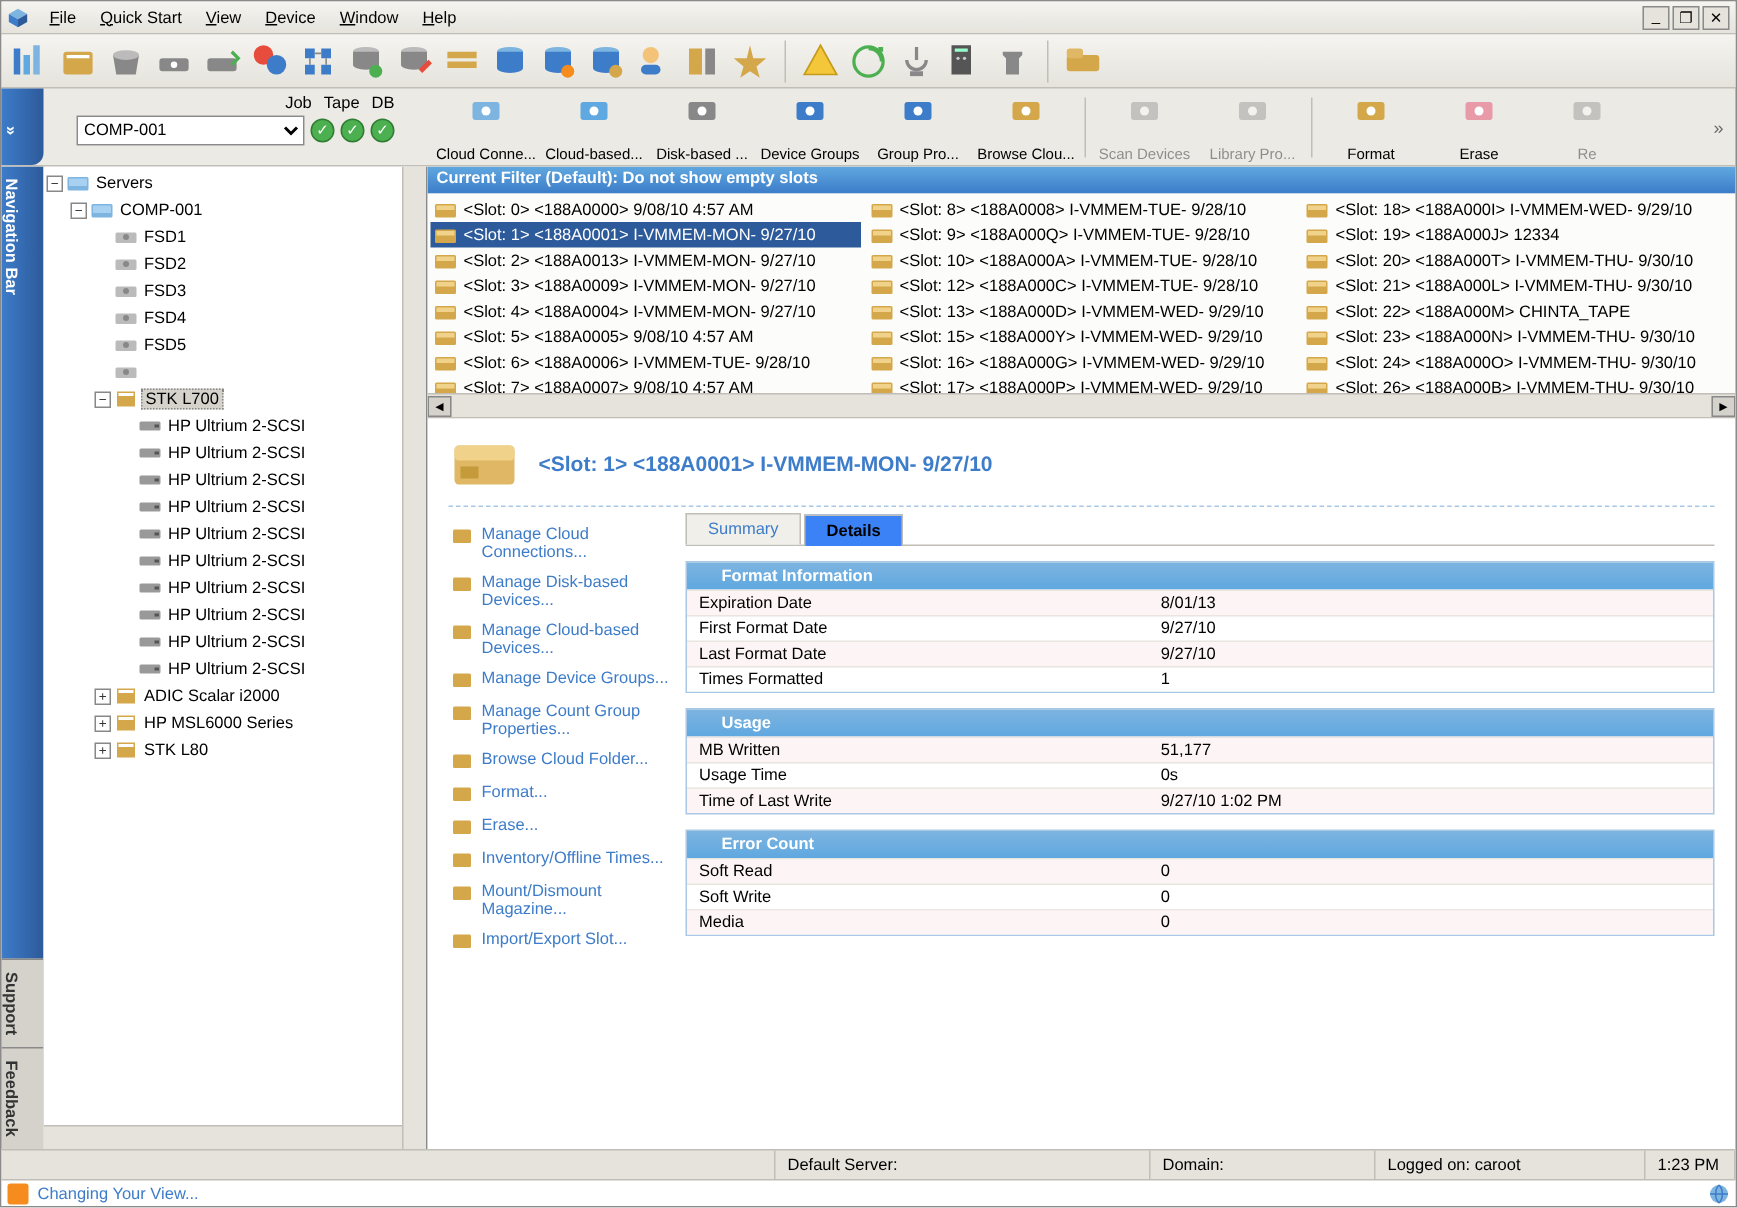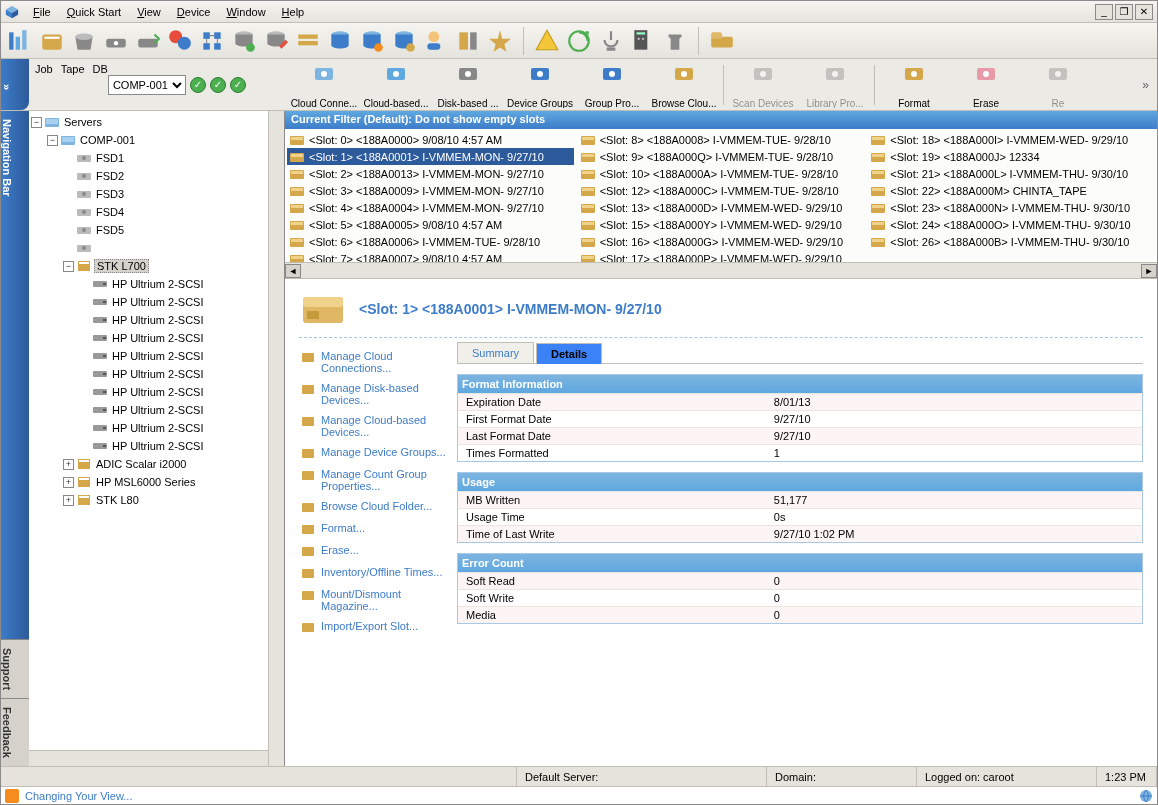--- a/index.html
+++ b/index.html
@@ -8,21 +8,21 @@
 .menubar { height: 22px; background: linear-gradient(#f5f4f0, #e5e3dc); display: flex; align-items: center; padding: 0 4px; border-bottom: 1px solid #c0beb6; }
 .menubar .cube { width: 14px; height: 14px; margin-right: 6px; }
 .menubar .menu-item { padding: 2px 8px; cursor: default; }
 .menubar .menu-item u { text-decoration: underline; }
 .winctrl { margin-left: auto; display: flex; }
 .winctrl .btn { width: 18px; height: 16px; border: 1px solid #8a8a8a; background: #e5e3dc; margin-left: 2px; display: flex; align-items: center; justify-content: center; font-size: 10px; }
 .toolbar1 { height: 36px; background: linear-gradient(#f5f4f0, #e5e3dc); border-bottom: 1px solid #c0beb6; display: flex; align-items: center; padding: 0 6px; gap: 6px; }
 .toolbar1 .ticon { width: 26px; height: 26px; }
 .row2 { display: flex; height: 52px; border-bottom: 1px solid #c0beb6; }
 .navbar-tab { width: 28px; background: linear-gradient(90deg, #3d7cc9, #2d5a9a); color: #fff; writing-mode: vertical-lr; text-align: center; padding-top: 6px; font-weight: bold; border-radius: 0 0 8px 0; }
-.combo-area { width: 256px; padding: 4px 6px; display: flex; flex-direction: row; }
+.combo-area { width: 256px; padding: 4px 22px; display: flex; flex-direction: column; }
 .combo-area .labels { display: flex; justify-content: flex-end; gap: 8px; font-size: 10px; margin-bottom: 2px; }
 .combo-area .row { display: flex; align-items: center; gap: 4px; }
 .combo-area select { flex: 1; height: 20px; border: 1px solid #8a8a8a; background: #fff; }
 .status-dot { width: 16px; height: 16px; border-radius: 50%; background: #4caf50; border: 1px solid #2e7d32; display: inline-flex; align-items: center; justify-content: center; color: #fff; font-size: 10px; }
 .toolbar2 { flex: 1; display: flex; align-items: center; padding: 0 4px; gap: 2px; overflow: hidden; }
 .tbtn { width: 70px; height: 48px; display: flex; flex-direction: column; align-items: center; justify-content: center; gap: 2px; border: 1px solid transparent; cursor: default; }
 .tbtn.disabled { opacity: 0.4; }
 .tbtn .ticon { width: 24px; height: 24px; }
 .tbtn .lbl { font-size: 10px; white-space: nowrap; overflow: hidden; text-overflow: ellipsis; max-width: 68px; margin-top: 10px; }
 .sep { width: 1px; height: 40px; background: #c0beb6; margin: 0 2px; }
@@ -58,21 +58,21 @@
 .detail-hdr h2 { color: #3d7cc9; font-size: 14px; font-weight: bold; }
 .detail-body { display: flex; gap: 8px; }
 .actions { width: 150px; padding-top: 4px; }
 .action-link { display: flex; align-items: flex-start; gap: 6px; padding: 4px 2px; color: #3d7cc9; cursor: pointer; }
 .action-link .aicon { width: 14px; height: 14px; flex-shrink: 0; }
 .info-area { flex: 1; }
 .tabs { display: flex; border-bottom: 1px solid #c0beb6; }
 .tab-btn { padding: 4px 14px; border: 1px solid #c0beb6; border-bottom: none; background: #f0efe9; margin-right: 2px; color: #3d7cc9; cursor: default; }
 .tab-btn.active { background: #3b82f6; font-weight: bold; color: #000; position: relative; top: 1px; }
 .section { margin-top: 10px; border: 1px solid #a8c8e6; }
-.section-hdr { background: linear-gradient(#7db4e0, #5fa8e0); color: #fff; font-weight: bold; padding: 3px 4px; }
+.section-hdr { background: linear-gradient(#7db4e0, #5fa8e0); color: #fff; font-weight: bold; padding: 3px 23px; }
 .section table { width: 100%; border-collapse: collapse; }
 .section td { padding: 2px 8px; border-top: 1px solid #e8e6df; }
 .section tr:nth-child(odd) td { background: #fdf5f5; }
 .section tr:nth-child(even) td { background: #fff; }
 .section td:first-child { width: 45%; }
 .statusbar { height: 20px; background: #e5e3dc; border-top: 1px solid #c0beb6; display: flex; align-items: flex-start; }
 .statusbar .cell { padding: 0 8px; border-right: 1px solid #c0beb6; height: 100%; display: flex; align-items: center; }
 .newsbar { height: 18px; background: #fff; border-top: 1px solid #c0beb6; display: flex; align-items: center; padding: 0 4px; gap: 6px; }
 .newsbar .rss { width: 14px; height: 14px; background: #f78c1e; border-radius: 2px; }
 .newsbar a { color: #3d7cc9; }
@@ -762,20 +762,29 @@
               <span>&lt;Slot: 18&gt; &lt;188A000I&gt; I-VMMEM-WED- 9/29/10</span>
             </div>
             <div class="slot-row">
               <span class="slot-icon">
                 <svg viewBox="0 0 16 14">
                   <rect x="1" y="3" width="14" height="9" rx="1" fill="#d4a84a"></rect>
                   <rect x="2" y="4" width="12" height="3" fill="#f0d28a"></rect>
                 </svg>
               </span>
               <span>&lt;Slot: 19&gt; &lt;188A000J&gt; 12334</span>
+            </div>
+            <div class="slot-row">
+              <span class="slot-icon">
+                <svg viewBox="0 0 16 14">
+                  <rect x="1" y="3" width="14" height="9" rx="1" fill="#d4a84a"></rect>
+                  <rect x="2" y="4" width="12" height="3" fill="#f0d28a"></rect>
+                </svg>
+              </span>
+              <span>&lt;Slot: 20&gt; &lt;188A000T&gt; I-VMMEM-THU- 9/30/10</span>
             </div>
             <div class="slot-row">
               <span class="slot-icon">
                 <svg viewBox="0 0 16 14">
                   <rect x="1" y="3" width="14" height="9" rx="1" fill="#d4a84a"></rect>
                   <rect x="2" y="4" width="12" height="3" fill="#f0d28a"></rect>
                 </svg>
               </span>
               <span>&lt;Slot: 21&gt; &lt;188A000L&gt; I-VMMEM-THU- 9/30/10</span>
             </div>

